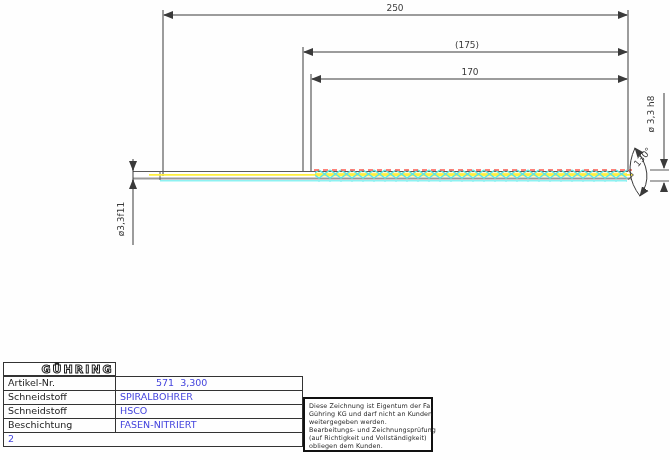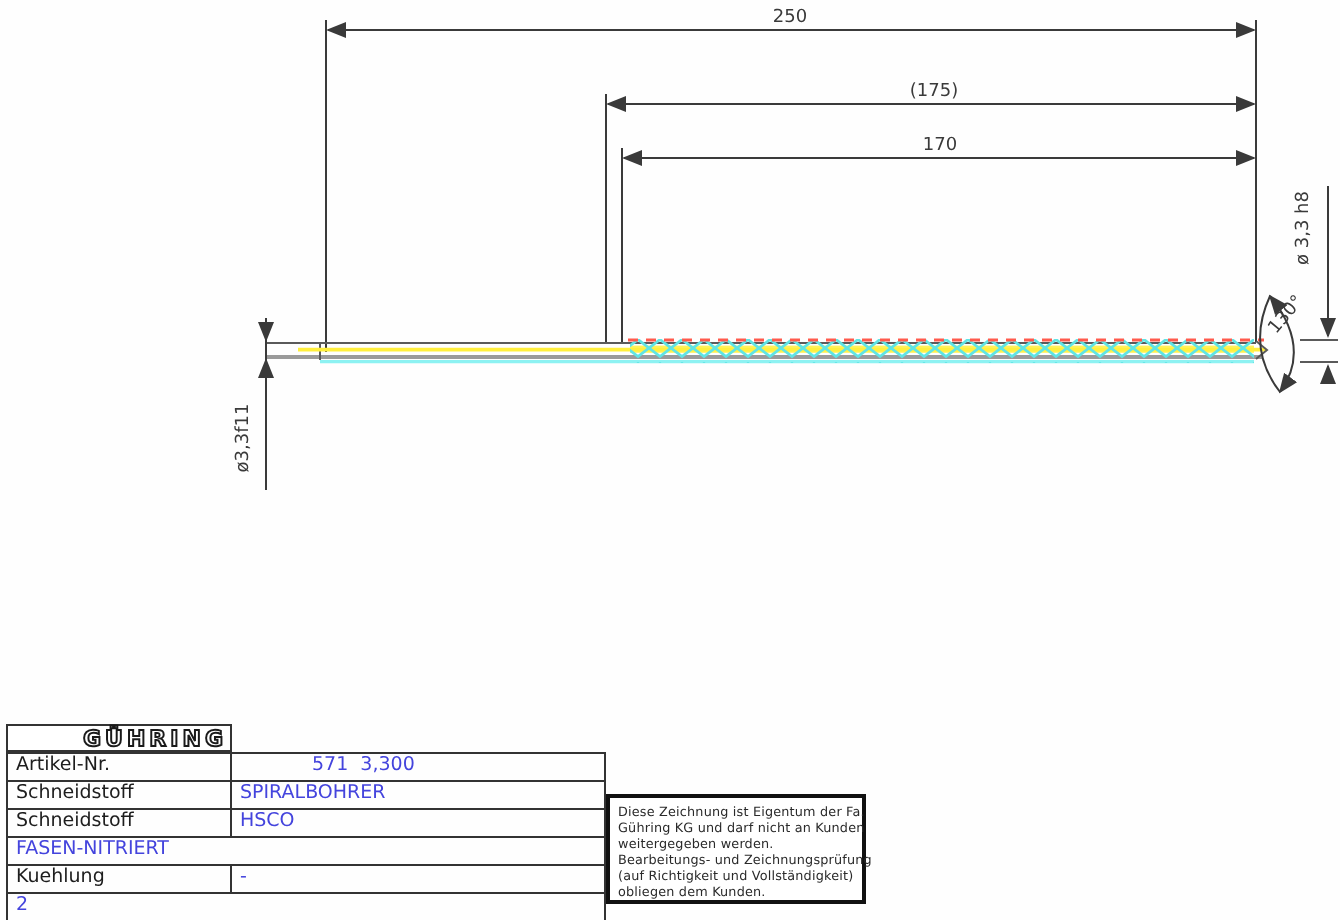--- a/index.html
+++ b/index.html
@@ -113,25 +113,22 @@
       </div>
       <div class="tb-row">
         <div class="tb-label">Schneidstoff</div>
         <div class="tb-value">SPIRALBOHRER</div>
       </div>
       <div class="tb-row">
         <div class="tb-label">Schneidstoff</div>
         <div class="tb-value">HSCO</div>
       </div>
       <div class="tb-row">
+        <div class="tb-label">Beschichtung</div>
         <div class="tb-value">FASEN-NITRIERT</div>
-      </div>
-      <div class="tb-row">
-        <div class="tb-label">Kuehlung</div>
-        <div class="tb-value">-</div>
       </div>
       <div class="tb-row">
         <div class="tb-value">2</div>
       </div>
     </div>
   </div>
 
   
   <div class="notebox">
     <span>Diese Zeichnung ist Eigentum der Fa.</span>

